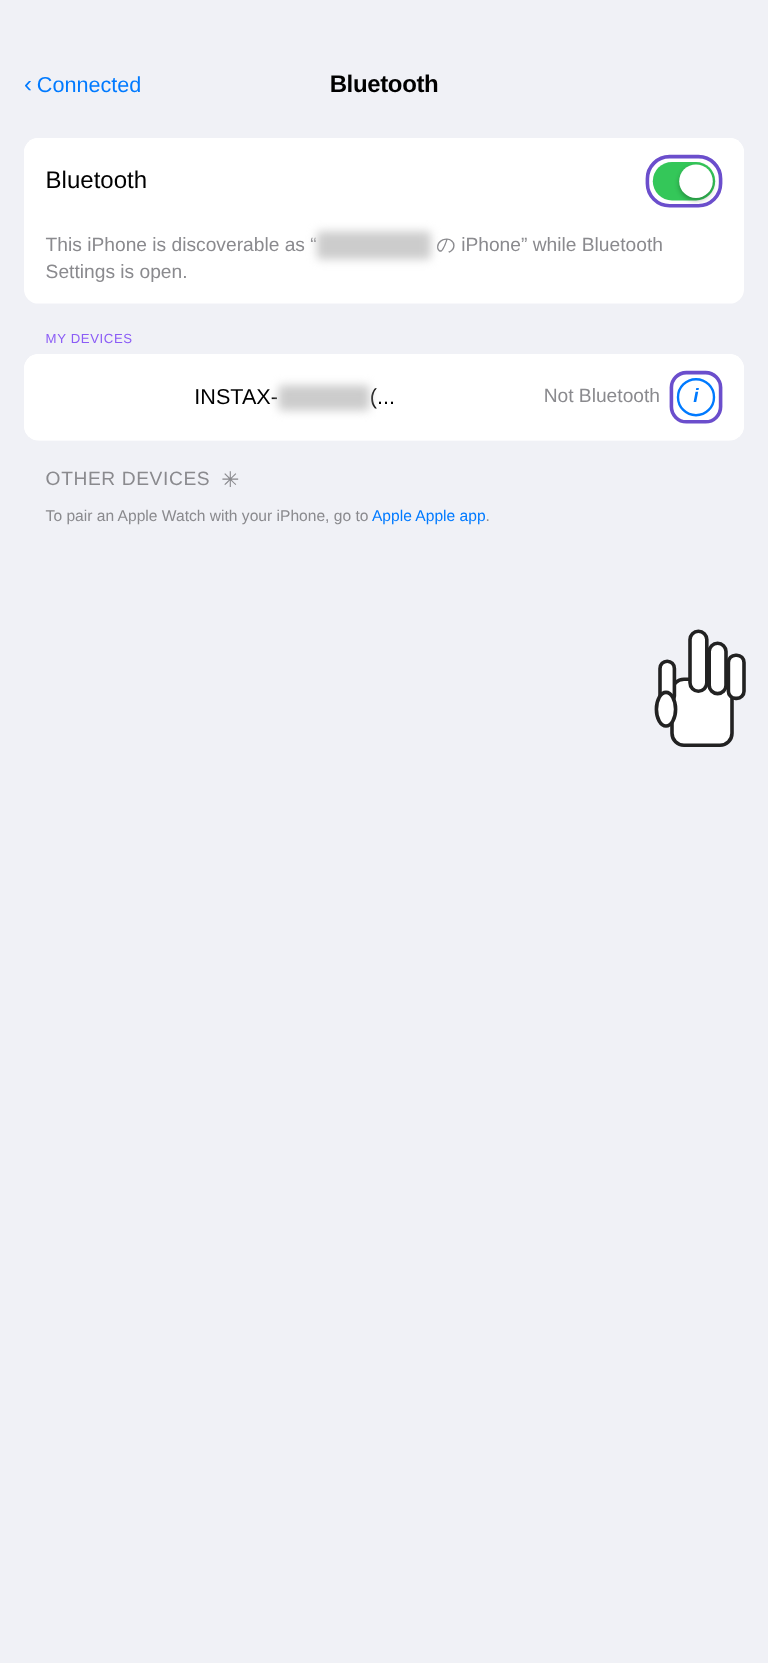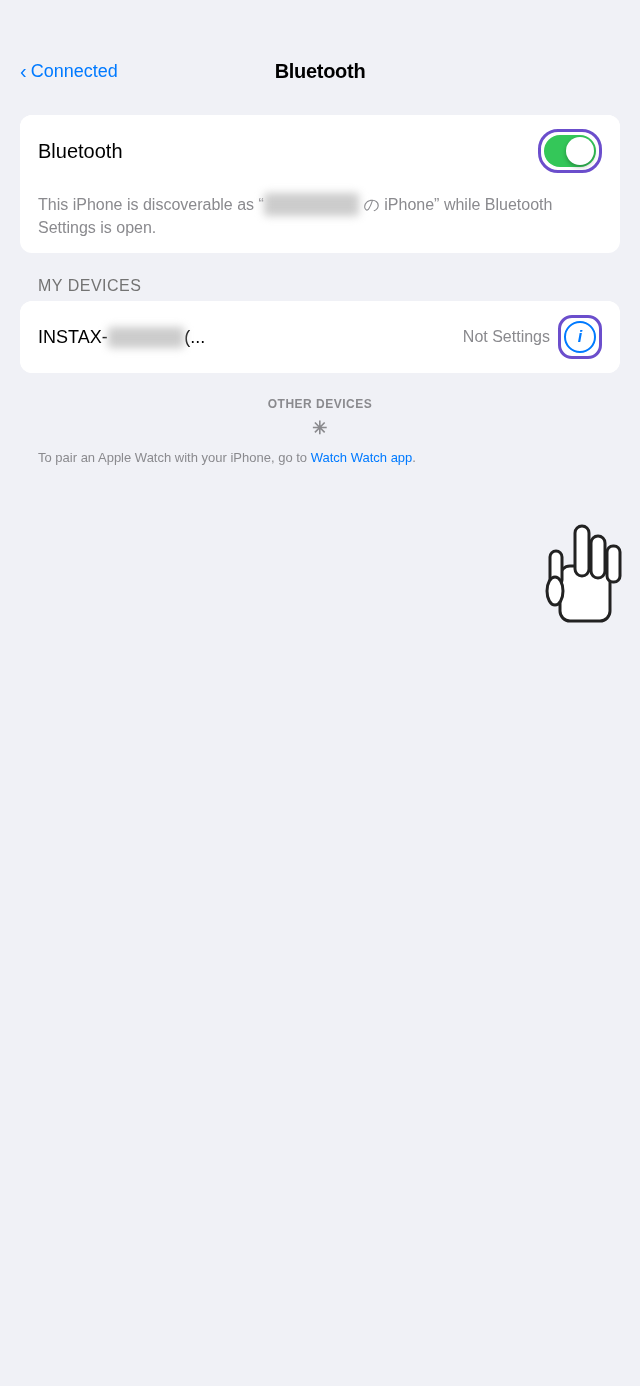--- a/index.html
+++ b/index.html
@@ -106,37 +106,38 @@
     
     .description-text {
       font-size: 16px;
       color: #8a8a8e;
       padding: 6px 18px 14px 18px;
       line-height: 1.45;
     }
 
     
     .section-header {
-      font-size: 16px;
+      font-size: 11px;
       font-weight: 500;
-      color: #737373;
+      color: #8b5cf6;
       letter-spacing: 0.5px;
       padding: 16px 18px 6px 18px;
       text-transform: uppercase;
     }
 
     
     .device-row {
       display: flex;
       align-items: center;
       justify-content: space-between;
       padding: 14px 18px;
       background: #fff;
       border-radius: 12px;
       position: relative;
+      text-align: center;
     }
 
     .device-name {
       font-size: 18px;
       font-weight: 400;
       color: #000;
       flex: 1;
     }
 
     .device-status {
@@ -170,27 +171,26 @@
       font-size: 16px;
       font-weight: 600;
       font-style: italic;
     }
 
     
     .other-devices-header {
       display: flex;
       align-items: center;
       gap: 8px;
-      font-size: 12px;
-      font-weight: 700;
+      font-size: 16px;
+      font-weight: 400;
       color: #8a8a8e;
       letter-spacing: 0.5px;
       padding: 16px 18px 6px 18px;
       text-transform: uppercase;
-      flex-direction: column;
     }
 
     
     .spinner {
       width: 18px;
       height: 18px;
       position: relative;
       display: inline-flex;
       align-items: center;
       justify-content: center;
@@ -268,36 +268,36 @@
     </div>
   </div>
 
   <div class="section-header">MY DEVICES</div>
 
   <div class="card">
     <div class="device-row">
       <span class="device-name">
         INSTAX-<span class="blurred">██████</span>(...
       </span>
-      <span class="device-status">Not Settings</span>
+      <span class="device-status">Not Bluetooth</span>
       <div class="info-highlight">
         <div class="info-button">
           <span class="info-icon-text">i</span>
         </div>
       </div>
     </div>
   </div>
 
   <div class="other-devices-header">
     <span>OTHER DEVICES</span>
     <span class="spinner"></span>
   </div>
 
   <div class="apple-watch-text">
-    <span>To pair an Apple Watch with your iPhone, go to </span><a class="apple-watch-link">Watch Watch app</a><span>.</span>
+    <span>To pair an Apple Watch with your iPhone, go to </span><a class="apple-watch-link">Apple Apple app</a><span>.</span>
   </div>
 
 </div>
 
 <svg class="cursor-hand" viewBox="0 0 90 110" xmlns="http://www.w3.org/2000/svg">
 
   <rect x="20" y="50" width="50" height="55" rx="10" ry="10" fill="white" stroke="#222" stroke-width="3"></rect>
 
   <rect x="35" y="10" width="14" height="50" rx="7" ry="7" fill="white" stroke="#222" stroke-width="3"></rect>
 

